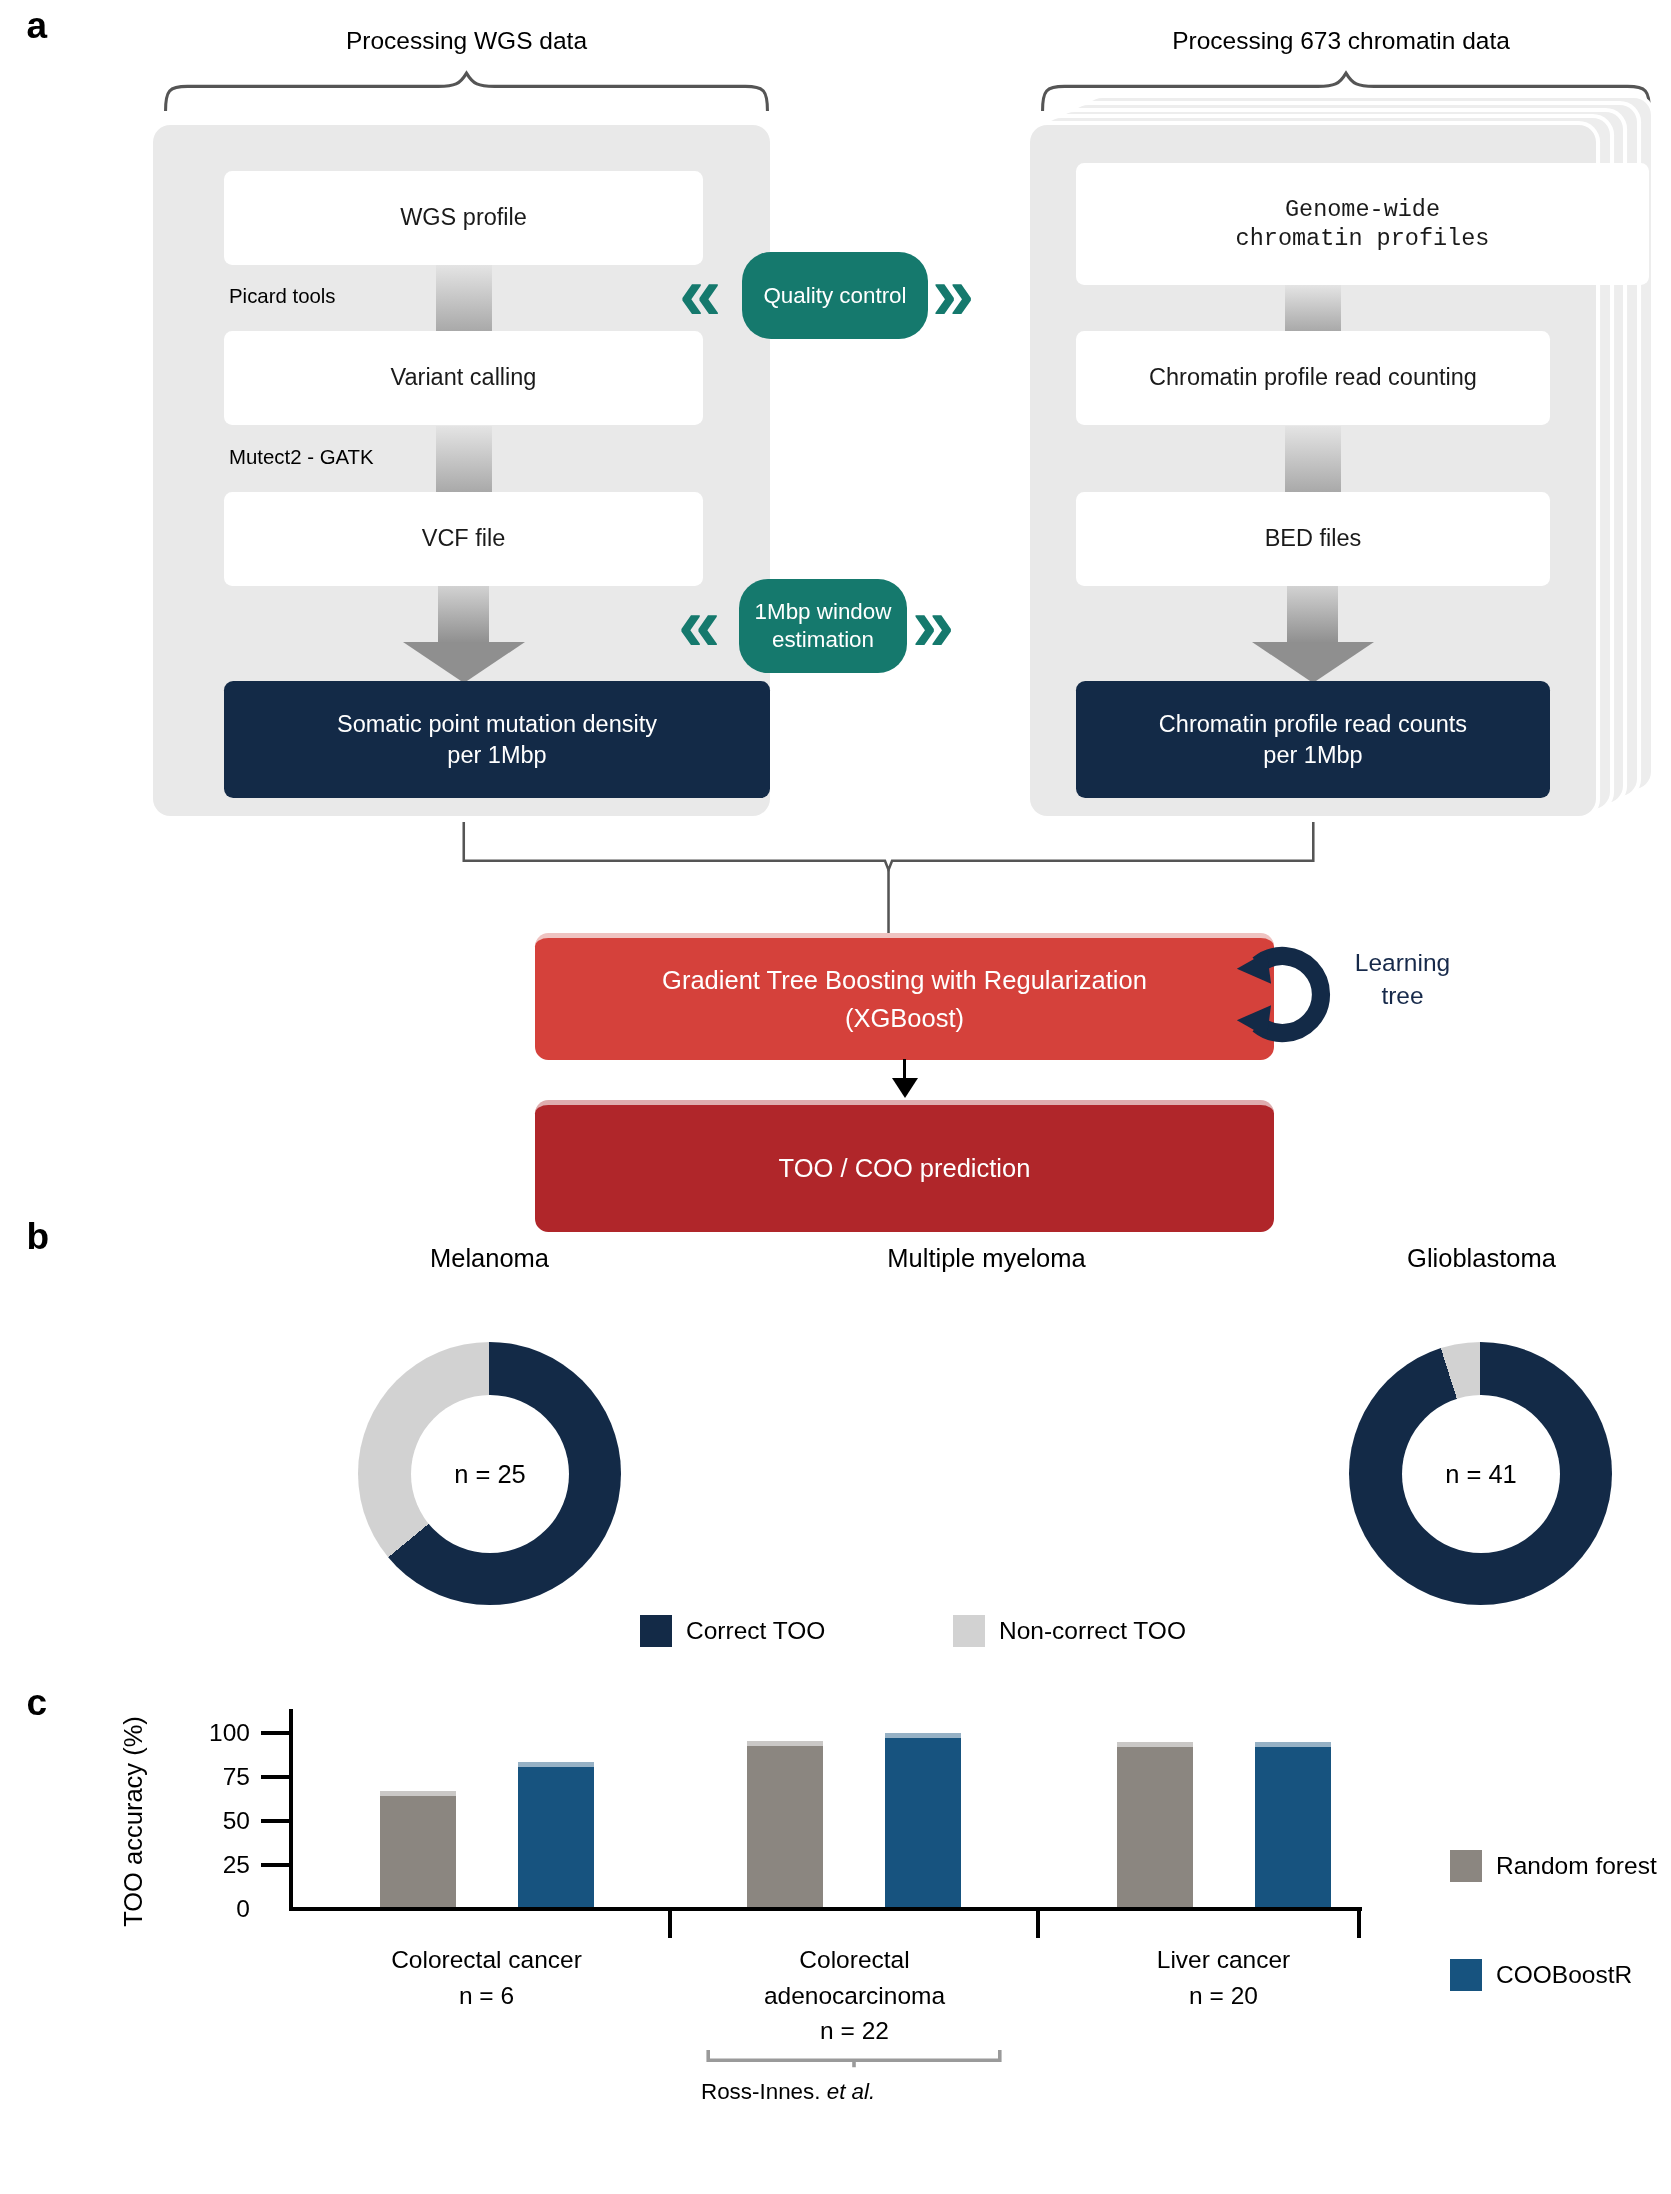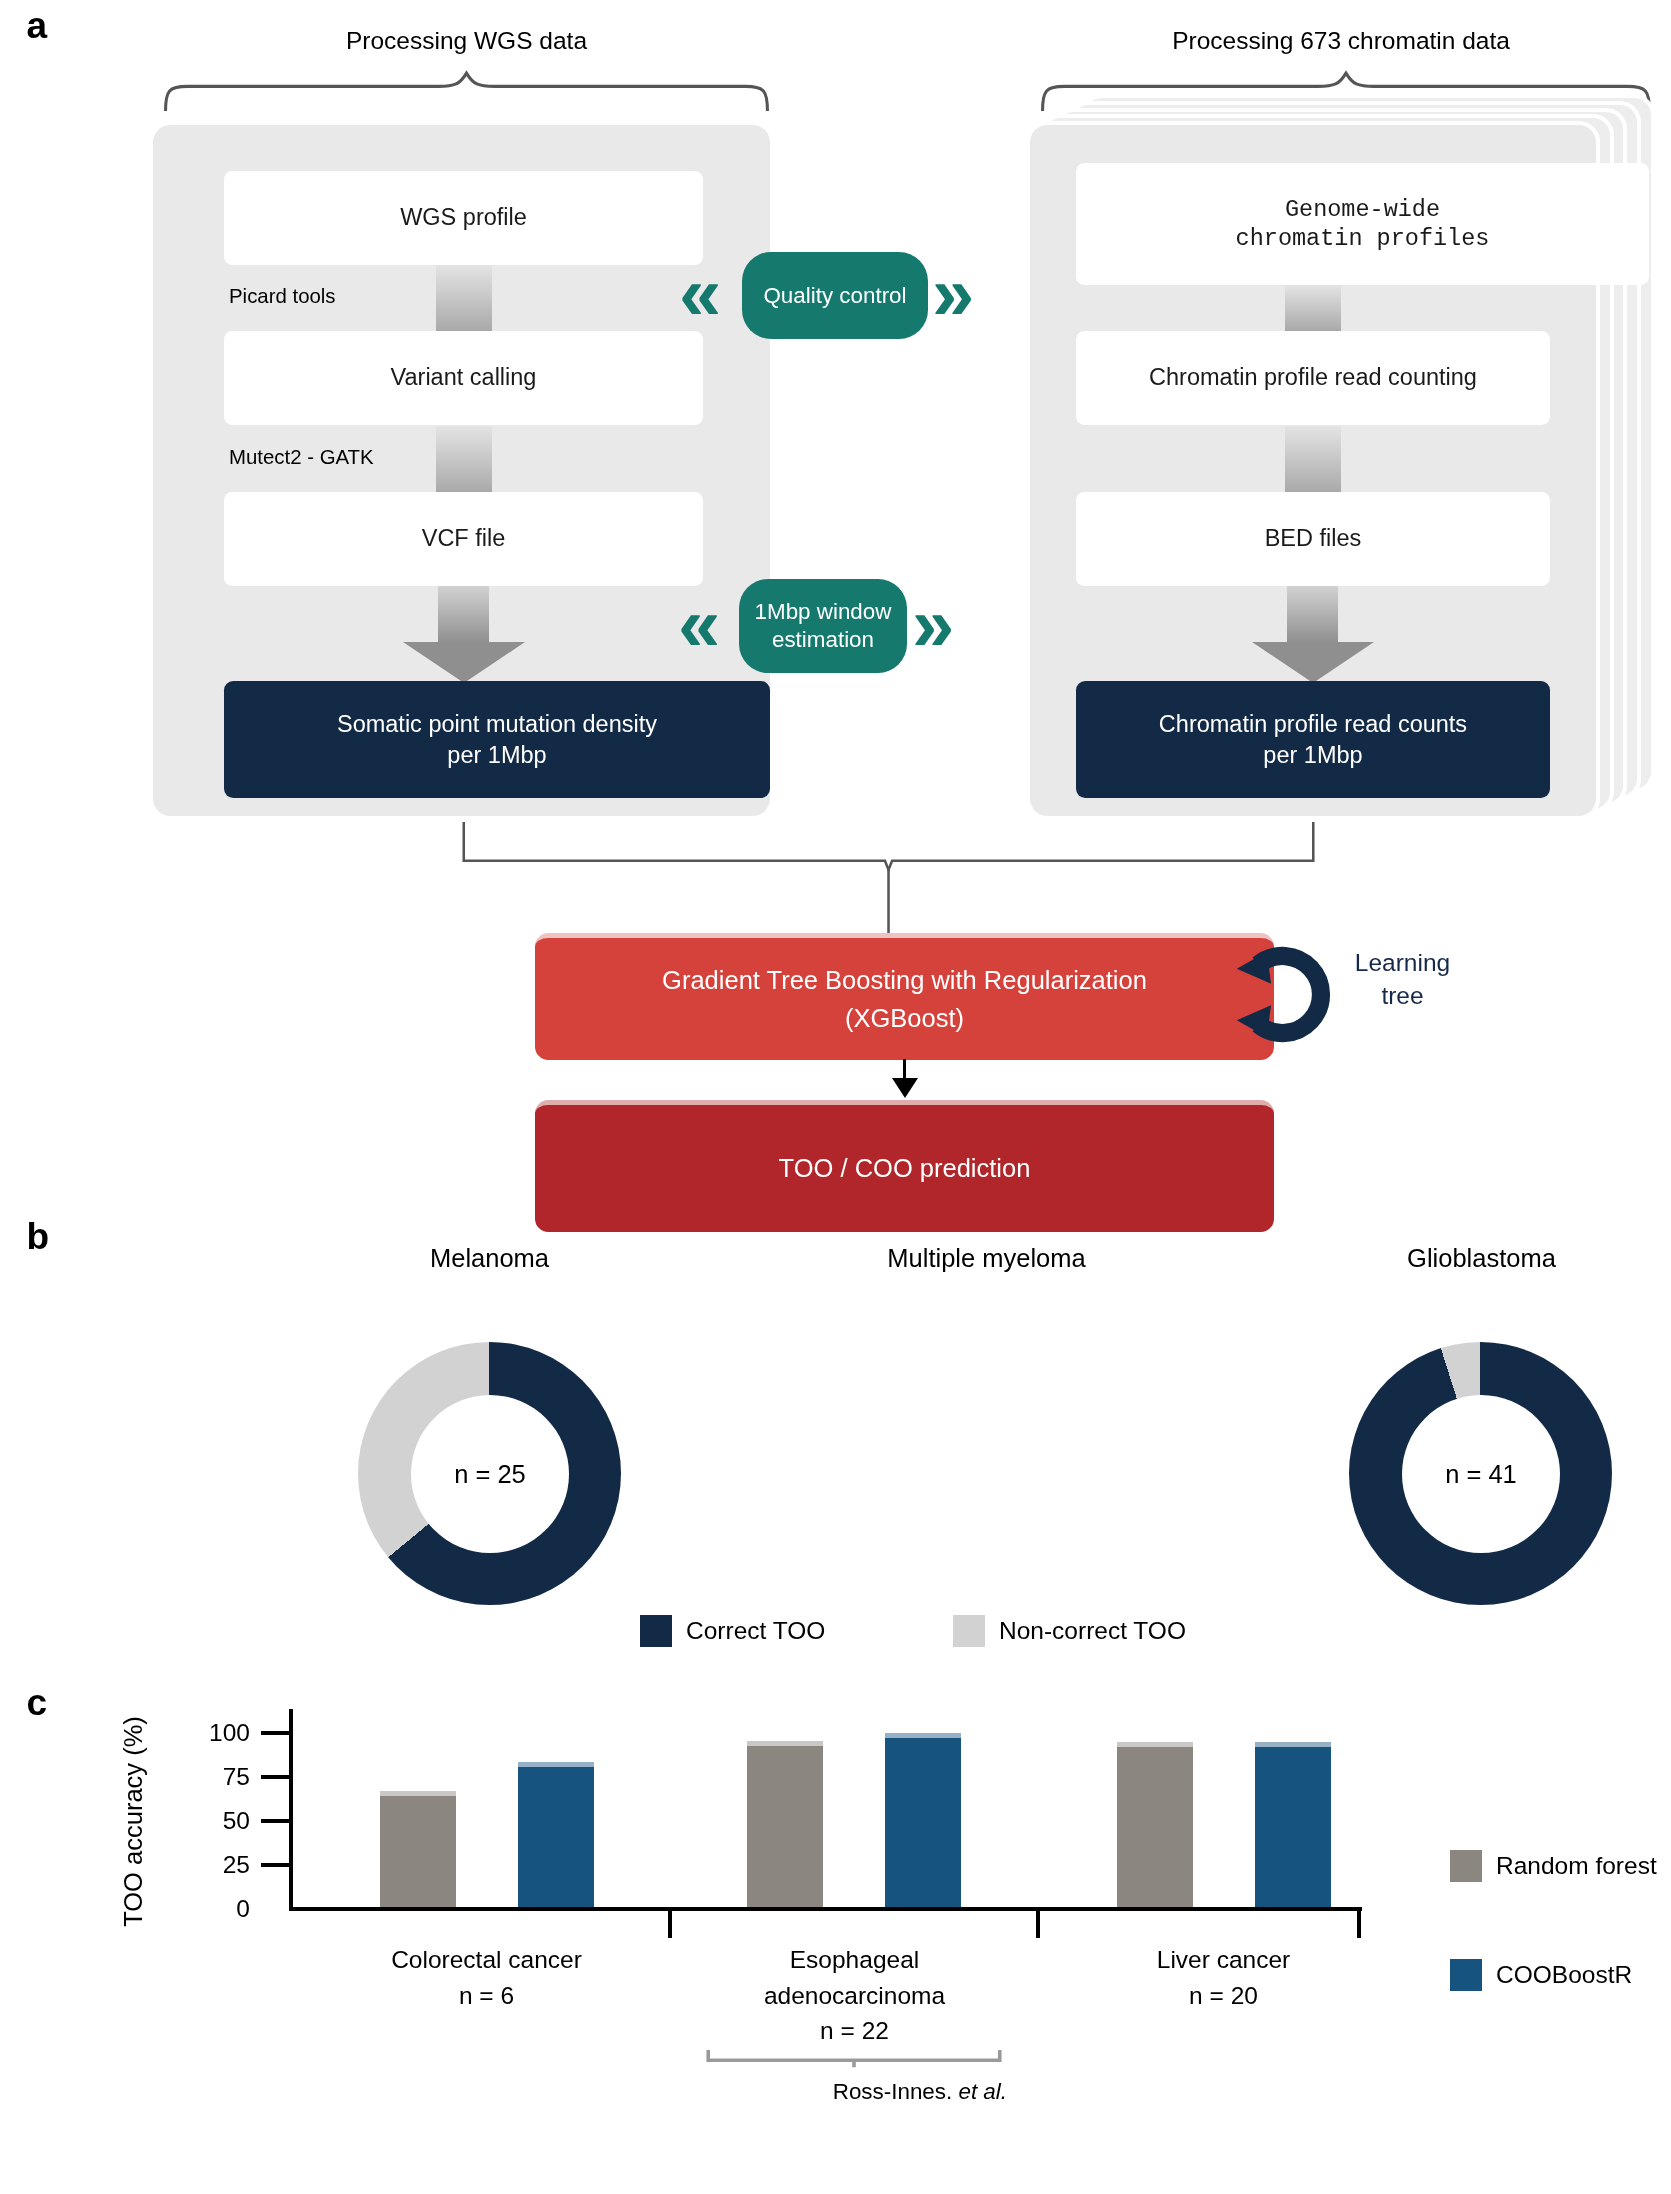--- a/index.html
+++ b/index.html
@@ -35,21 +35,21 @@
               background:#fff;display:flex;align-items:center;justify-content:center;font-size:25.5px;color:#000;}
   .donut-title{font-size:25.5px;color:#000;text-align:center;}
   .legend-swatch{width:32px;height:32px;}
   .legend-text{font-size:24.5px;color:#000;}
   .axis{background:#000;}
   .tick-label{font-size:24.5px;color:#000;text-align:right;}
   .bar{position:absolute;width:76px;bottom:0;}
   .bar::before{content:"";position:absolute;left:0;top:0;width:100%;height:4.6px;background:rgba(255,255,255,.55);}
   .xgroup{font-size:24.5px;color:#000;text-align:center;line-height:1.45;}
   .ylabel{font-size:25.5px;color:#000;text-align:center;}
-  .rossinnes{font-size:22.4px;color:#000;text-align:right;}
+  .rossinnes{font-size:22.4px;color:#000;text-align:left;}
   svg{display:block;}
 </style>
 </head>
 <body>
 
 <div id="fig">
 
   <div class="abs panel-letter" style="left:26.5px;top:5.1px;">a</div>
 
   <div class="abs col-title" style="left:163px;top:26.5px;width:607px;">Processing WGS data</div>
@@ -200,21 +200,21 @@
     <div class="bar" style="left: 596px; height: 174px; background: rgb(23, 83, 127);"></div>
     <div class="bar" style="left: 828px; height: 165px; background: rgb(139, 134, 128);"></div>
     <div class="bar" style="left: 966px; height: 165px; background: rgb(23, 83, 127);"></div>
   </div>
 
   <div class="abs xgroup" style="left:308px;top:1942px;width:357px;">
     <span>Colorectal cancer</span><br>
     <span>n = 6</span>
   </div>
   <div class="abs xgroup" style="left:676px;top:1942px;width:357px;">
-    <span>Esophageal</span><br>
+    <span>Colorectal</span><br>
     <span>adenocarcinoma</span><br>
     <span>n = 22</span>
   </div>
   <div class="abs xgroup" style="left:1045px;top:1942px;width:357px;">
     <span>Liver cancer</span><br>
     <span>n = 20</span>
   </div>
 
   <svg class="abs" style="left:706px;top:2049px;" width="296" height="20.4" viewBox="0 0 580 40">
     <path d="M 4 2 L 4 22 L 576 22 L 576 2 M 290 22 L 290 36" fill="none" stroke="#9a9a9a" stroke-width="7"></path>

